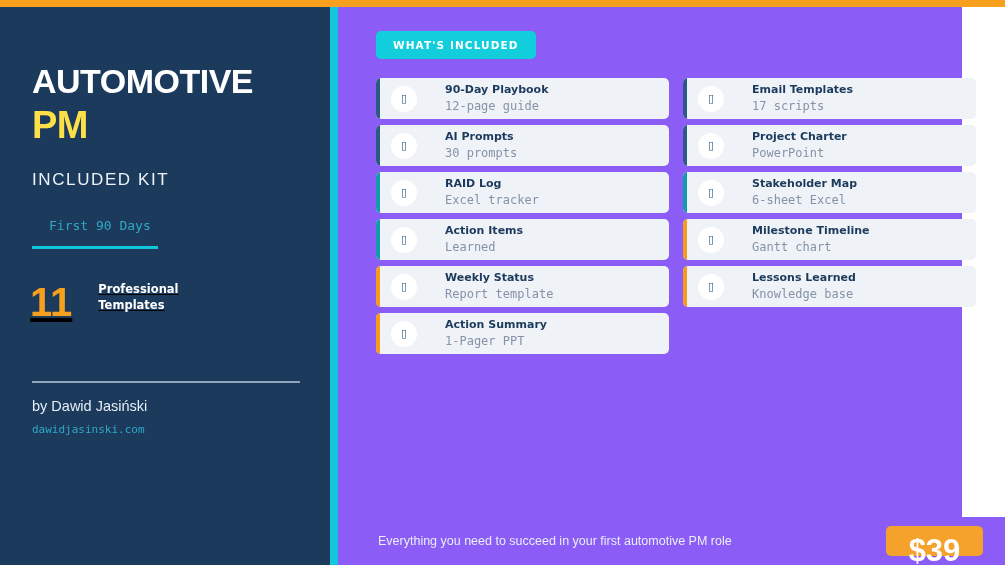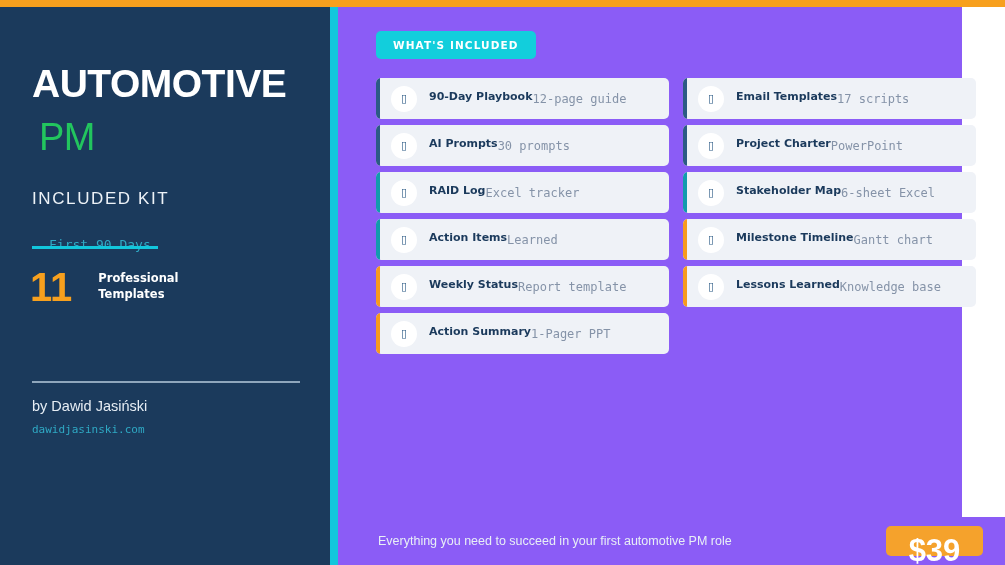--- a/index.html
+++ b/index.html
@@ -24,43 +24,43 @@
     box-sizing:border-box;
   }
   .teal-rail{
     position:absolute;left:330px;top:6px;width:8px;height:559px;
     background:#12C6DC;
   }
 
   .title-block{position:absolute;left:32px;top:58px;width:282px;}
   .title-main{
     font-family:"Liberation Sans", sans-serif;
-    font-size:39px;font-weight:bold;color:#ffffff;
+    font-size:34px;font-weight:bold;color:#ffffff;
     letter-spacing:-0.5px;line-height:1.0;margin:0;
   }
   .title-accent{
     font-family:"Liberation Sans", sans-serif;
-    font-size:38px;font-weight:normal;color:#22c55e;
-    letter-spacing:-0.5px;line-height:1.0;margin:7px;padding-top:8px;
+    font-size:38px;font-weight:bold;color:#fde047;
+    letter-spacing:-0.5px;line-height:1.0;margin:0;padding-top:8px;
   }
   .title-sub{
     font-family:"Liberation Sans", sans-serif;
     font-size:17px;font-weight:normal;color:#EDF2F7;
     letter-spacing:1.6px;margin:0;padding-top:26px;
   }
   .title-tag{
     font-family:"DejaVu Sans Mono", monospace;
     font-size:13px;color:#2FA9C4;margin:17px;padding-top:11px;
   }
   .rule-teal{
     position:absolute;left:32px;top:240px;width:126px;height:3px;
     background:#12C6DC;
   }
 
-  .stat-row{position:absolute;left:30px;top:261px;display:flex;align-items:center;}
+  .stat-row{position:absolute;left:30px;top:276px;display:flex;align-items:flex-start;text-decoration:underline;}
   .stat-num{
     font-family:"Liberation Sans", sans-serif;
     font-size:40px;font-weight:bold;color:#F7A01E;line-height:1;
   }
   .stat-label{
     font-family:"DejaVu Sans", sans-serif;
     font-size:11.5px;font-weight:bold;color:#ffffff;
     line-height:1.35;margin-left:26px;
   }
 
@@ -114,21 +114,21 @@
   .card-accent.orange{background:#F79A1E;}
 
   .card-icon{
     width:26px;height:26px;border-radius:50%;
     background:#ffffff;flex:0 0 26px;
     margin-left:11px;
     display:flex;align-items:center;justify-content:center;
     font-size:11px;color:#2C5A85;
     font-family:"DejaVu Sans", sans-serif;
   }
-  .card-text{margin-left:12px;display:flex;flex-direction:row;justify-content:center;}
+  .card-text{margin-left:28px;display:flex;flex-direction:column;justify-content:center;}
   .card-title{
     font-family:"DejaVu Sans", sans-serif;
     font-size:11px;font-weight:bold;color:#1B3A5C;line-height:1.25;
   }
   .card-sub{
     font-family:"DejaVu Sans Mono", monospace;
     font-size:12px;color:#8593A8;line-height:1.35;padding-top:1px;
   }
 
   

